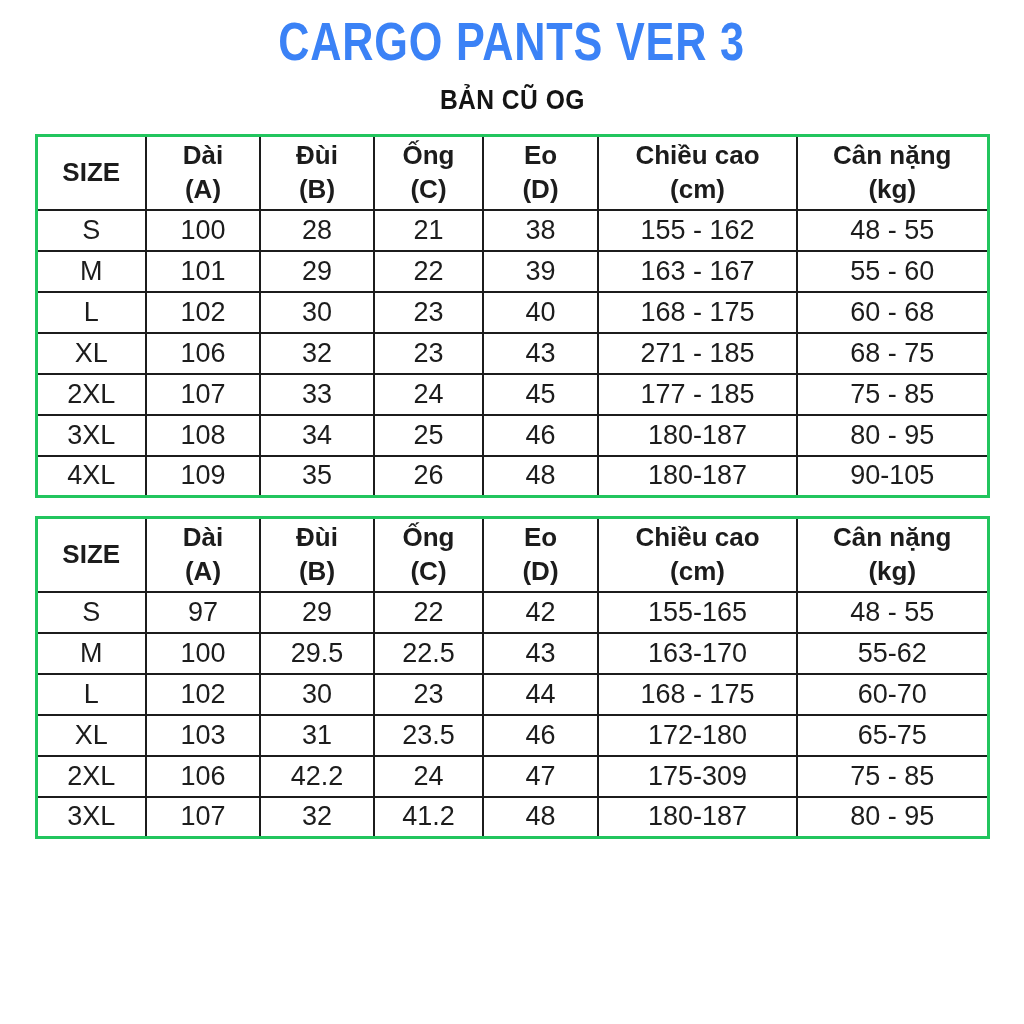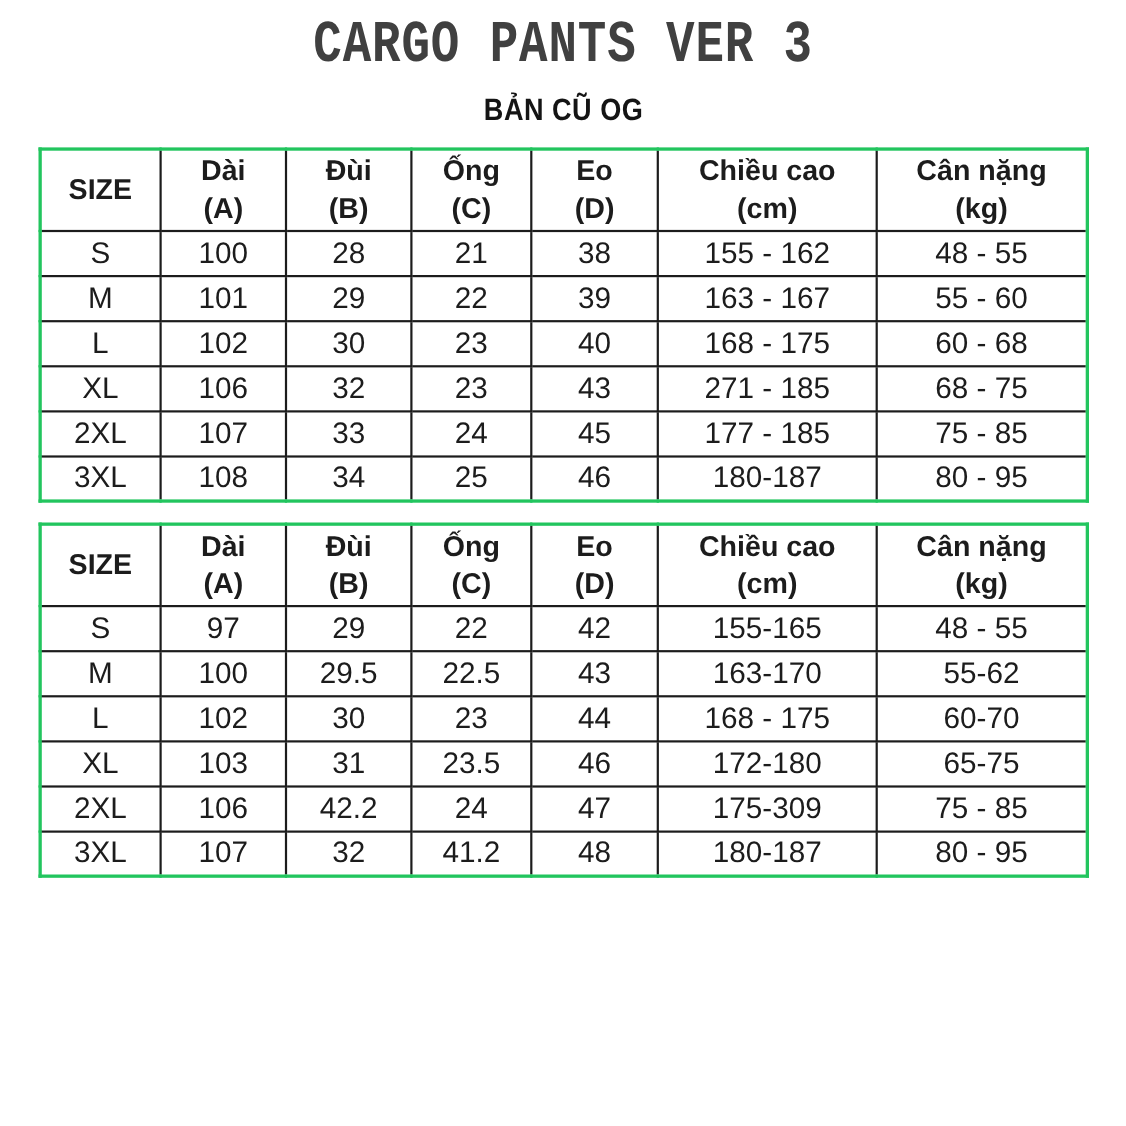--- a/index.html
+++ b/index.html
@@ -17,22 +17,21 @@
     height: 1024px;
     padding-top: 12px;
   }
   .main-title {
     margin: 0;
     text-align: center;
     font-size: 54px;
     font-weight: 800;
     line-height: 1.1;
     letter-spacing: 1px;
-    color: #404040;
-    font-family: Liberation Mono, monospace;
+    color: #3b82f6;
   }
   .squeeze {
     display: inline-block;
     transform: scaleX(0.8);
     transform-origin: center;
     white-space: nowrap;
   }
   .squeeze-sub {
     display: inline-block;
     transform: scaleX(0.88);
@@ -184,20 +183,29 @@
         </tr>
         <tr>
           <td>3XL</td>
           <td>108</td>
           <td>34</td>
           <td>25</td>
           <td>46</td>
           <td>180-187</td>
           <td>80 - 95</td>
         </tr>
+        <tr>
+          <td>4XL</td>
+          <td>109</td>
+          <td>35</td>
+          <td>26</td>
+          <td>48</td>
+          <td>180-187</td>
+          <td>90-105</td>
+        </tr>
       </tbody>
   </table>
 
 
   <table class="size-table">
     <colgroup>
       <col class="c-size">
         <col class="c-dai">
         <col class="c-dui">
         <col class="c-ong">

